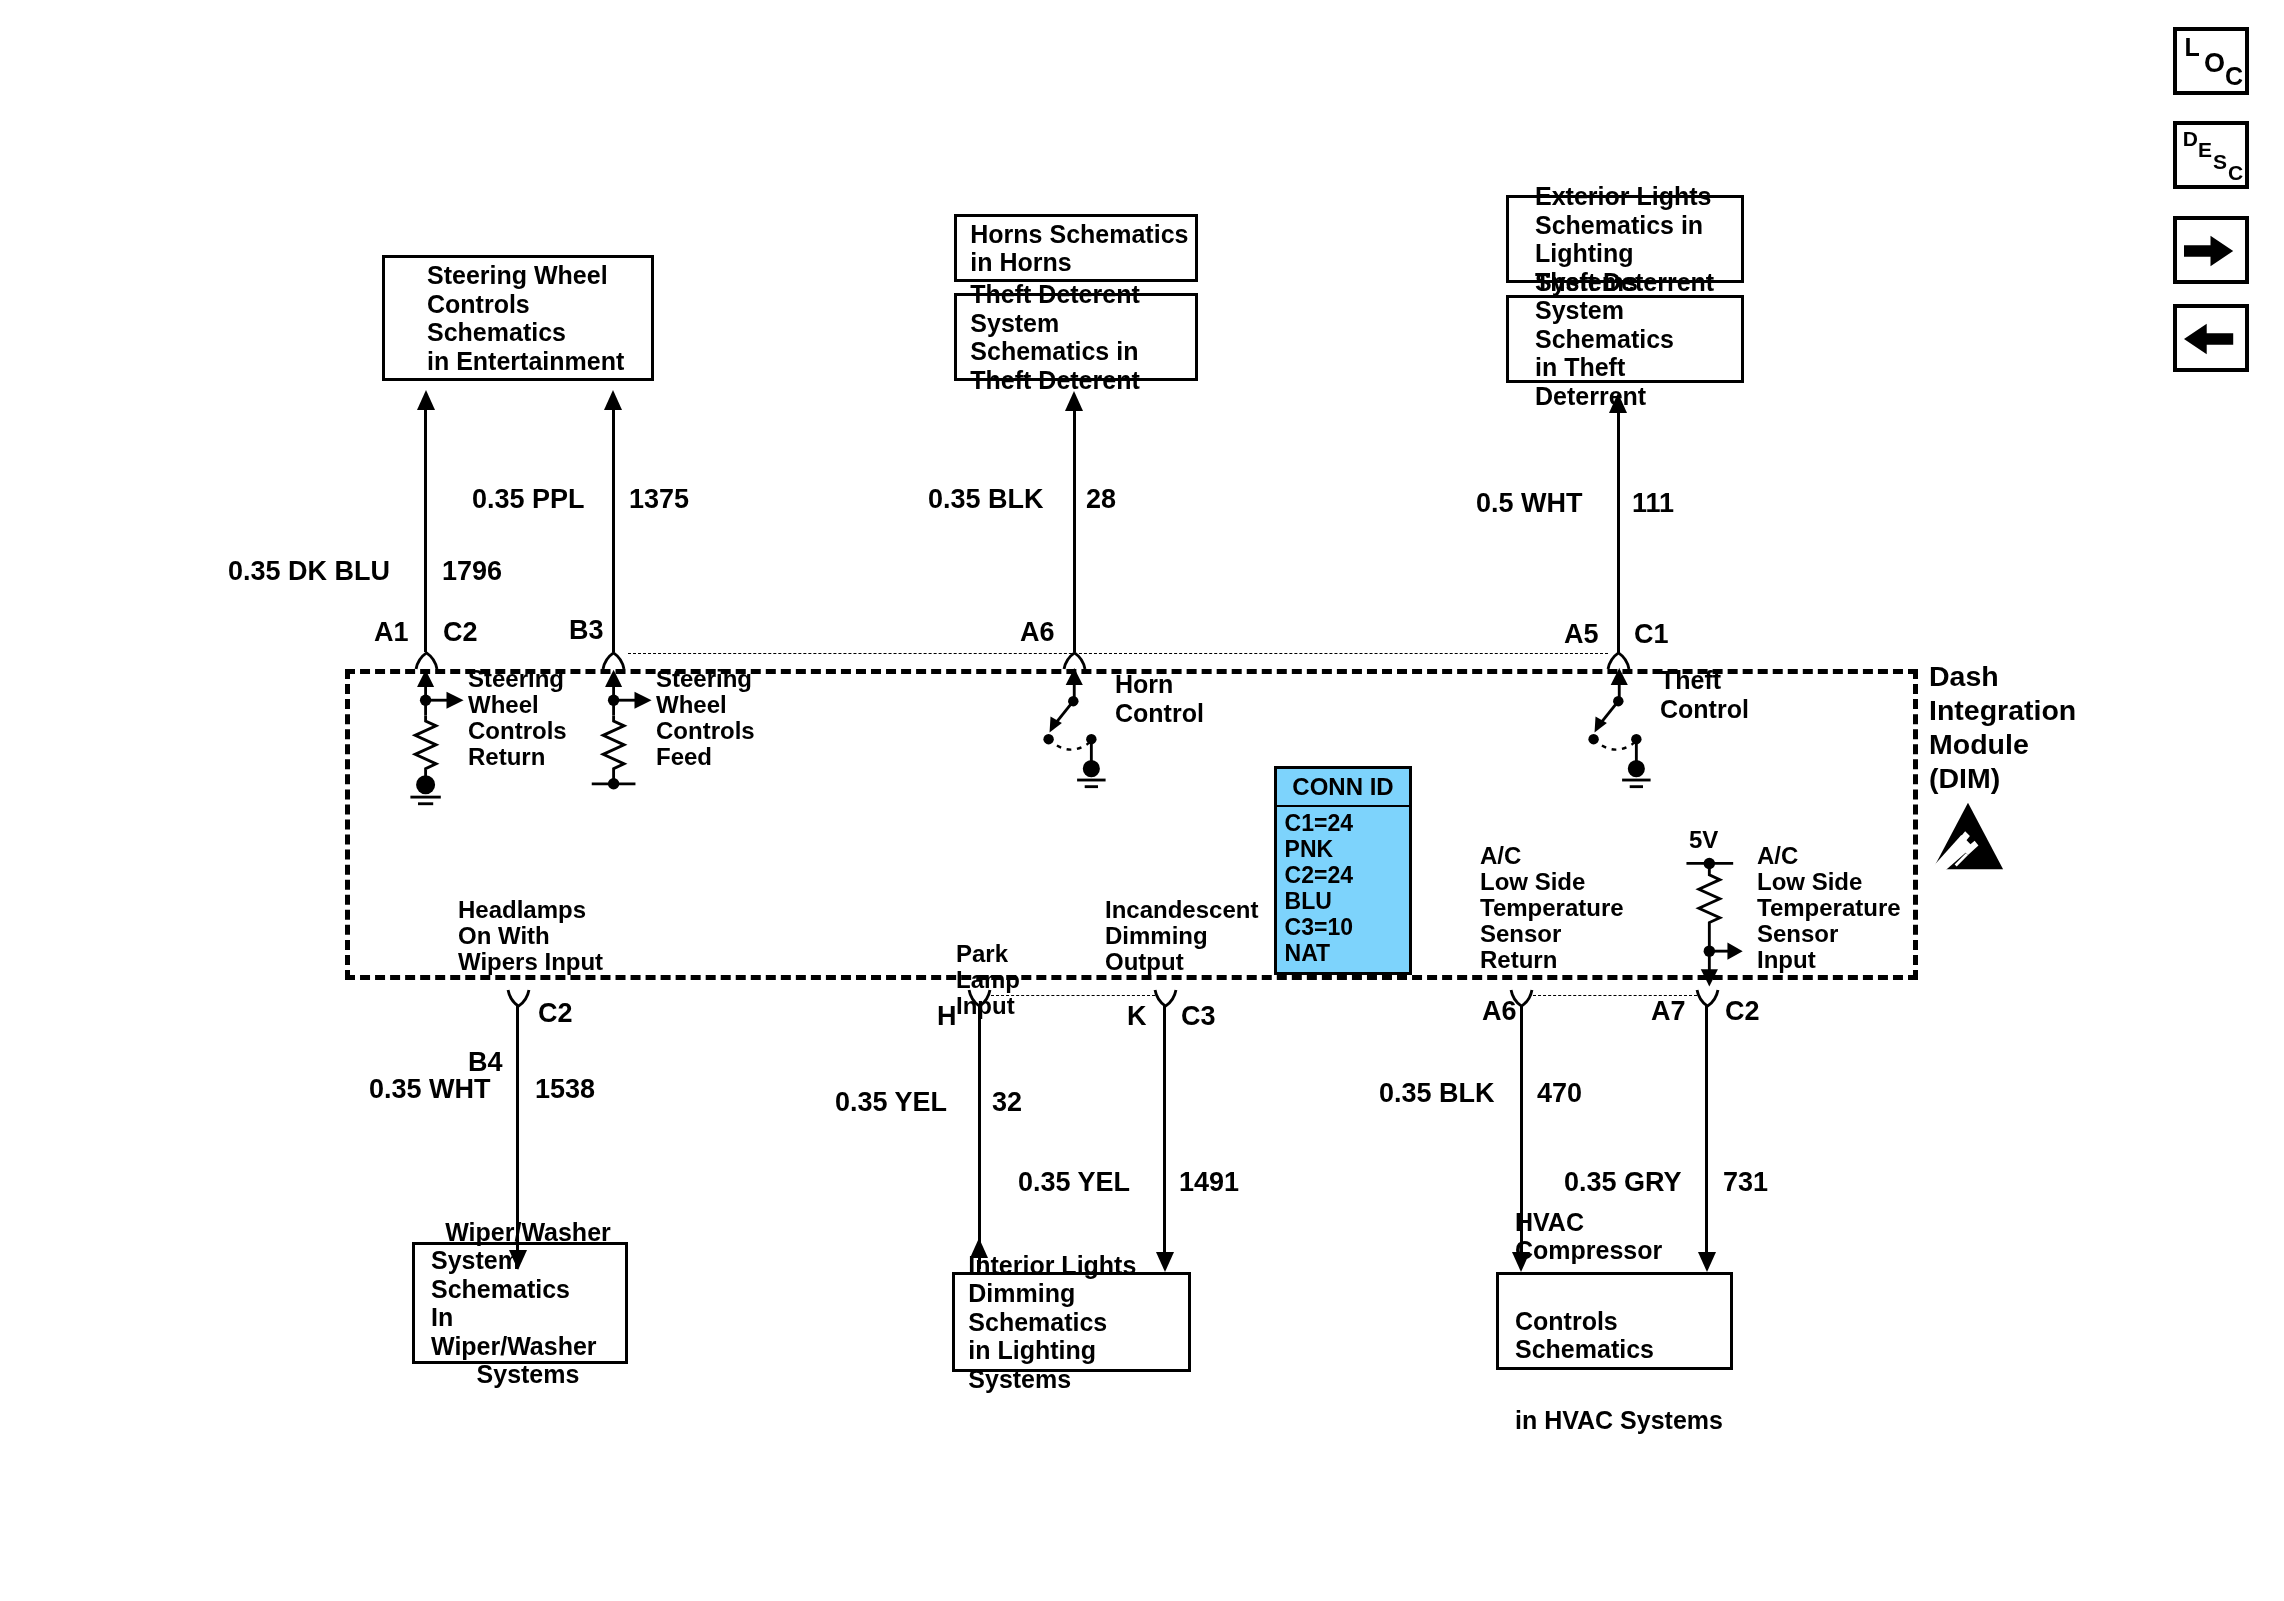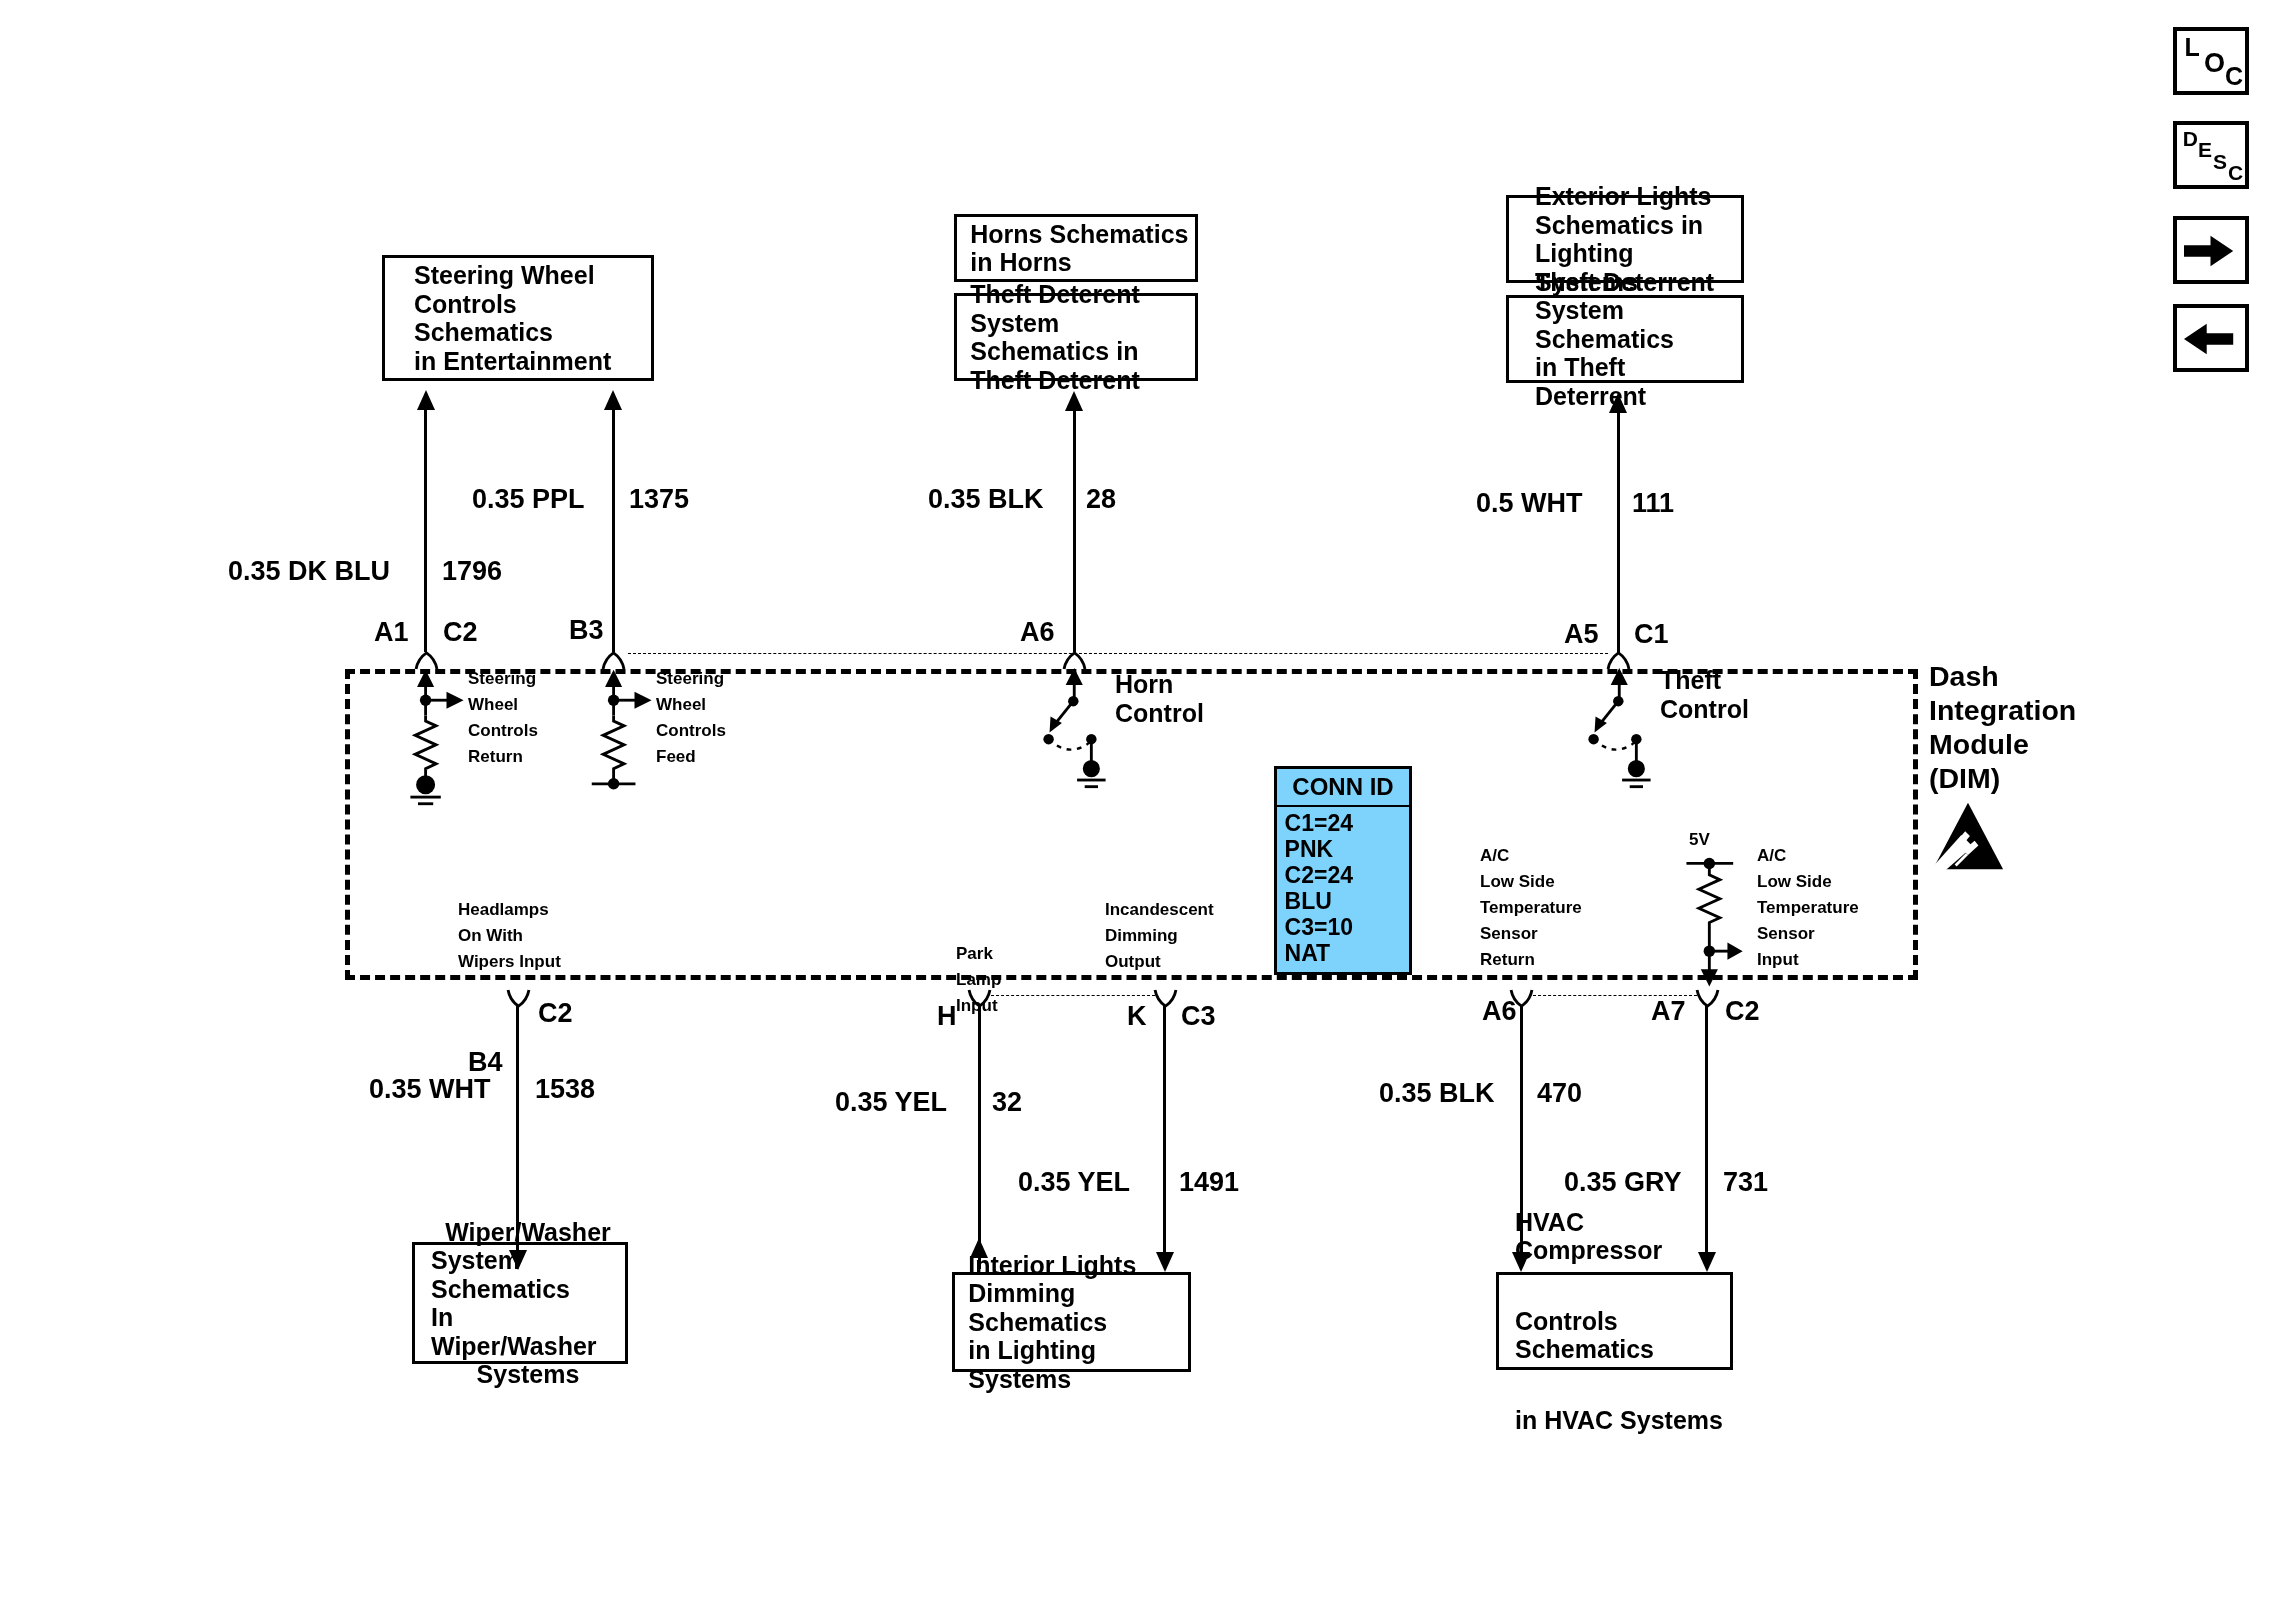--- a/index.html
+++ b/index.html
@@ -11,21 +11,21 @@
     position:absolute;border:3.8px solid #000;background:#fff;
     display:flex;flex-direction:column;justify-content:center;
     font-size:25px;font-weight:700;line-height:28.5px;box-sizing:border-box;
   }
   .wire{position:absolute;width:2.9px;background:#000;}
   .arr-up{position:absolute;width:0;height:0;border-left:9.5px solid transparent;border-right:9.5px solid transparent;border-bottom:20px solid #000;}
   .arr-down{position:absolute;width:0;height:0;border-left:9.5px solid transparent;border-right:9.5px solid transparent;border-top:20px solid #000;}
   .pin-label{position:absolute;font-size:27px;font-weight:700;line-height:28.5px;}
   .wire-label{position:absolute;font-size:27px;font-weight:700;line-height:28.5px;white-space:nowrap;}
   .wire-label.right-align{text-align:left;}
-  .inner-label{position:absolute;font-size:17px;font-weight:700;line-height:26px;}
+  .inner-label{position:absolute;font-size:24px;font-weight:700;line-height:26px;}
   .dim-box{position:absolute;border:5.7px dashed #000;box-sizing:border-box;}
   .thin-dash{position:absolute;border-top:1.9px dashed #000;height:0;}
   .module-label{position:absolute;font-size:28.5px;font-weight:700;line-height:34px;}
   .connid{
     position:absolute;border:3.8px solid #000;background:#7dd3fc;box-sizing:border-box;
     font-weight:700;
   }
   .connid .hdr{border-bottom:2.9px solid #000;text-align:center;font-size:24px;padding:3.8px 5.7px;}
   .connid .row{font-size:23px;line-height:26px;padding:0 7.6px;}
   .connid .rows{padding:3.8px 0 5.7px 0;}
@@ -56,21 +56,21 @@
     <svg width="53" height="38" style="left:6.7px;top:12.4px;" viewBox="0 0 56 40">
       <polygon points="0,14 28,14 28,4 52,20 28,36 28,26 0,26" fill="#000"></polygon>
     </svg>
   </div>
   <div class="toolbtn" style="left:2173px;top:304px;">
     <svg width="53" height="38" style="left:6.7px;top:12.4px;" viewBox="0 0 56 40">
       <polygon points="52,14 24,14 24,4 0,20 24,36 24,26 52,26" fill="#000"></polygon>
     </svg>
   </div>
 
-  <div class="linkbox" style="left:382px;top:255px;width:272px;height:126px;padding-left:29px;">
+  <div class="linkbox" style="left:382px;top:255px;width:272px;height:126px;padding-left:42px;">
     <div>Steering Wheel</div>
     <div>Controls Schematics</div>
     <div>in Entertainment</div>
   </div>
   <div class="linkbox" style="left:954px;top:214px;width:244px;height:68px;padding-left:13.3px;">
     <div>Horns Schematics</div>
     <div>in Horns</div>
   </div>
   <div class="linkbox" style="left:954px;top:293px;width:244px;height:88px;padding-left:13.3px;">
     <div>Theft Deterent System</div>

